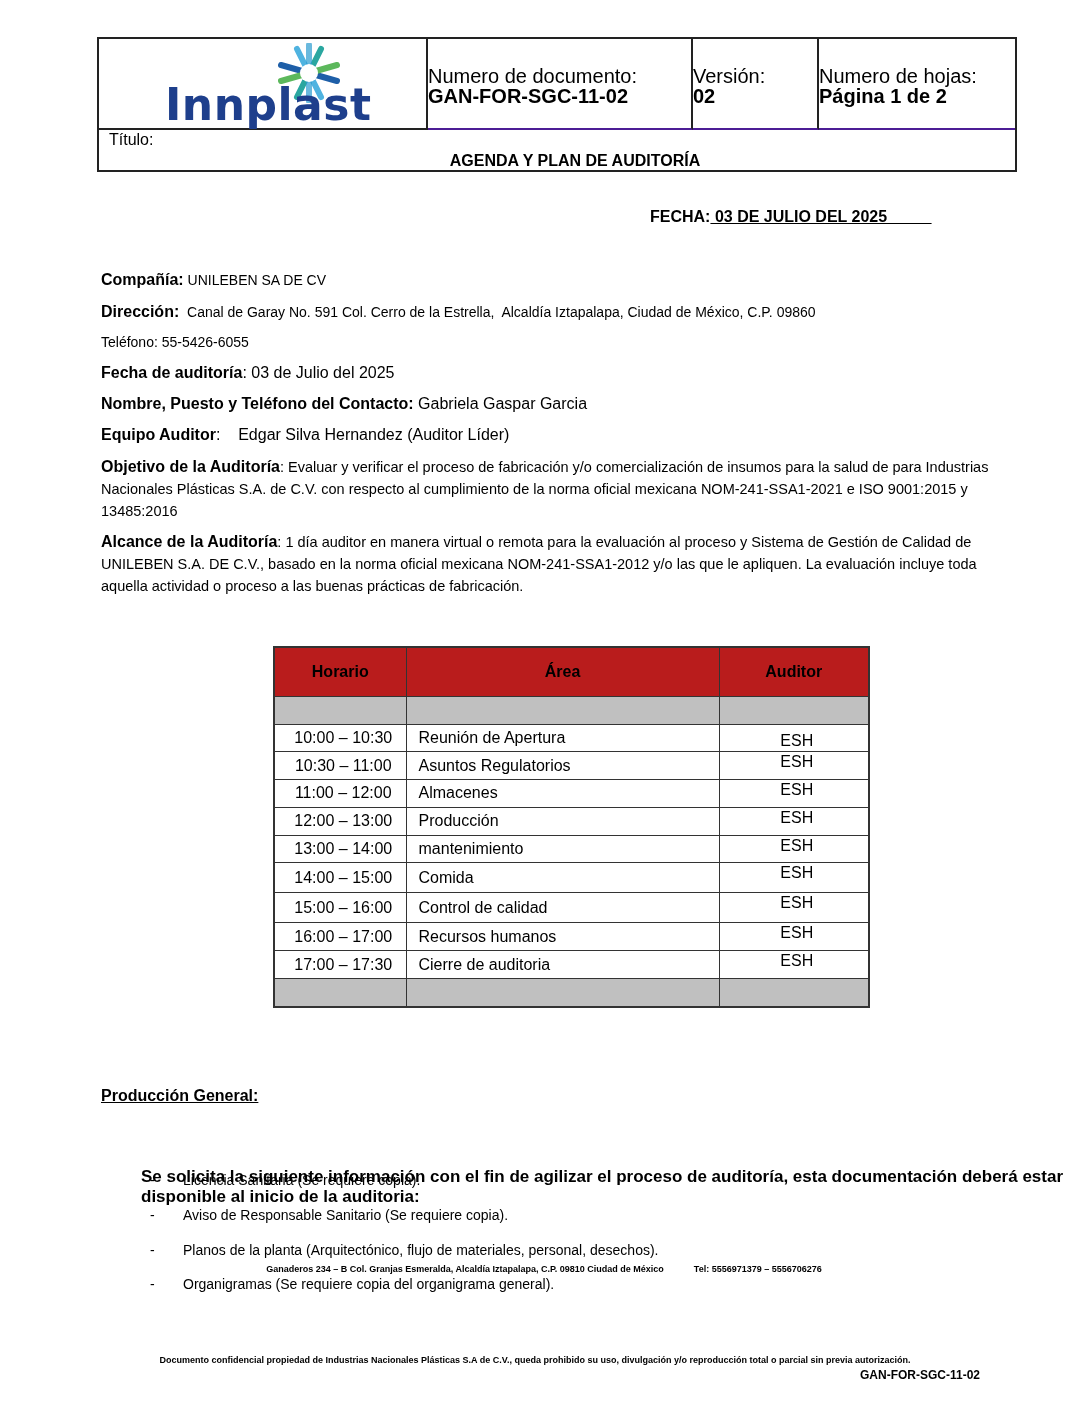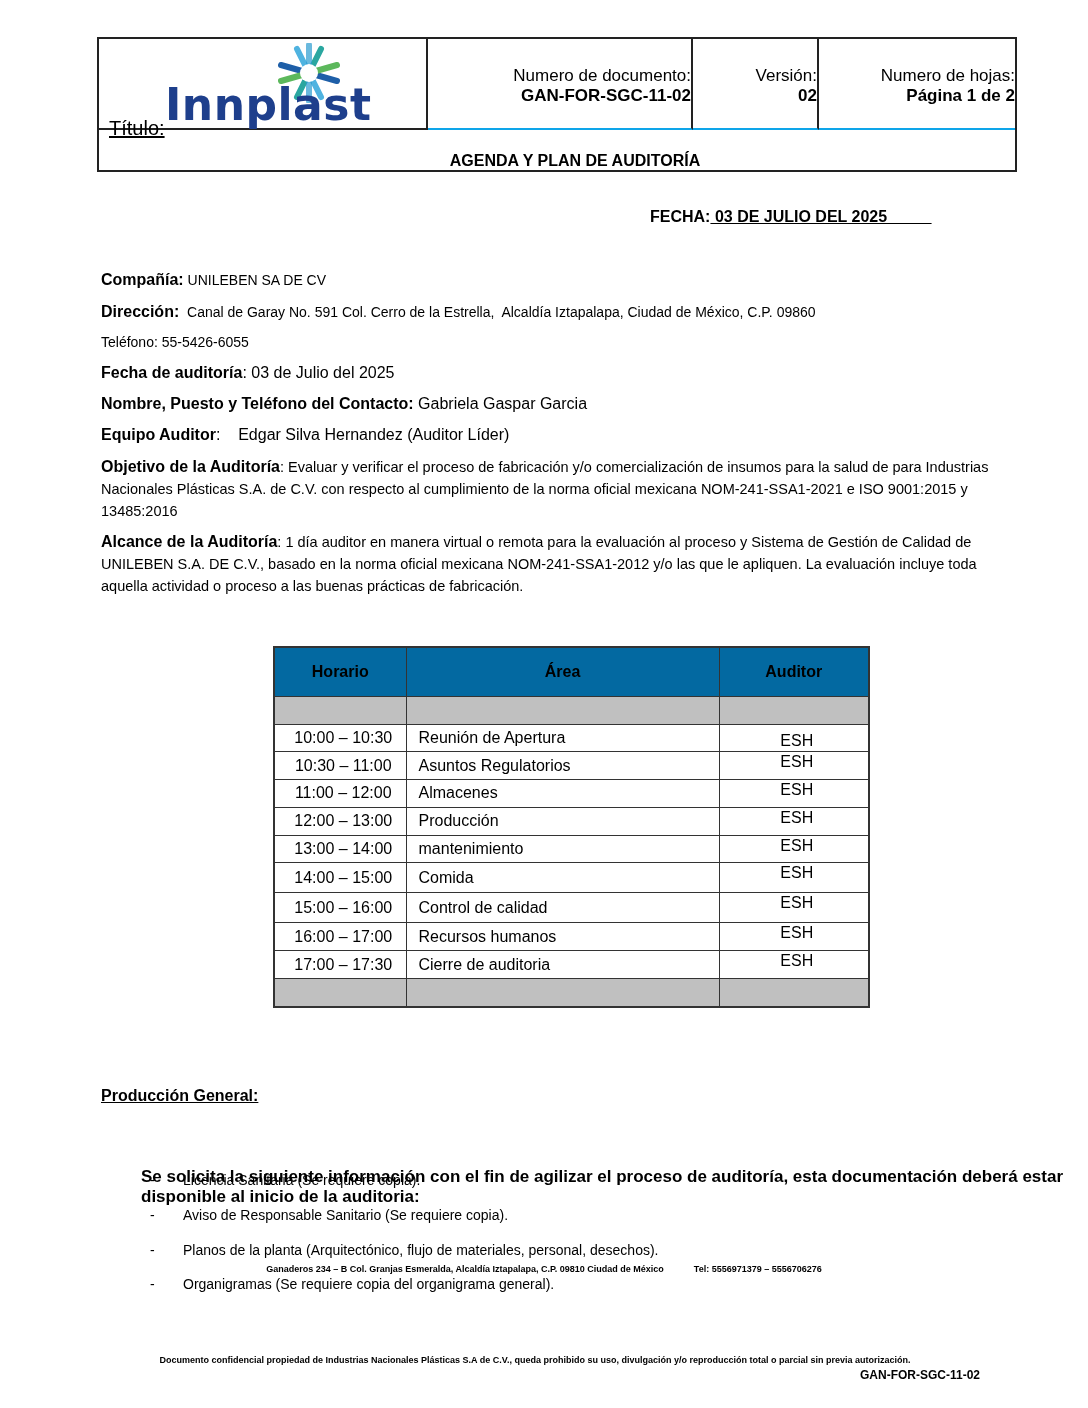--- a/index.html
+++ b/index.html
@@ -1,38 +1,38 @@
 <!DOCTYPE html>
 <html><head>
 <meta charset="utf-8">
 <style>
   html, body { margin:0; padding:0; background:#ffffff; }
   body { width:1088px; height:1408px; position:relative; overflow:hidden; font-family:"Liberation Sans", sans-serif; color:#000; }
   
   .hdr { position:absolute; left:97px; top:37px; width:920px; height:135px; border:2px solid #222; box-sizing:border-box; }
   .hdr .logo-cell { position:absolute; left:0; top:0; width:329px; height:91px; border-right:2px solid #222; border-bottom:2px solid #222; box-sizing:border-box;padding-left:44px; }
-  .hdr .cell { position:absolute; top:0; height:91px; border-bottom:2px solid #0ea5e9; box-sizing:border-box; text-align:right; font-size:17px; line-height:20px; padding-top:27px; }
+  .hdr .cell { position:absolute; top:0; height:91px; border-bottom:2px solid #4c1d95; box-sizing:border-box; text-align:left; font-size:20px; line-height:20px; padding-top:27px; }
   .hdr .cell b { display:block; }
   .c1 { left:329px; width:265px; border-right:2px solid #222; }
   .c2 { left:594px; width:126px; border-right:2px solid #222; }
   .c3 { left:720px; width:196px; }
-  .titulo-label { position:absolute; left:10px; top:78px; font-size:20px;text-decoration:underline; }
+  .titulo-label { position:absolute; left:10px; top:92px; font-size:16px; }
   .titulo-value { position:absolute; left:0; width:920px; top:113px; text-align:center; font-size:16px; font-weight:bold;padding-left:16px; }
   .logo-text { position:absolute; left:66px; top:44px; font-size:44px; font-weight:bold; color:#1e3f8c; letter-spacing:0.5px; font-family:"DejaVu Sans", sans-serif; line-height:44px; }
   .logo-mark { position:absolute; left:178px; top:4px; width:64px; height:60px; }
   .fecha { position:absolute; left:650px; top:208px; font-size:16px; font-weight:bold; }
   .fecha .u { text-decoration:underline; white-space:pre; }
   .line { position:absolute; left:101px; font-size:16px; white-space:nowrap; }
   .line .lbl { font-weight:bold; }
   .small { font-size:14px; }
   .para { position:absolute; left:101px; width:920px; font-size:14.5px; line-height:22px; }
   .para .lbl { font-weight:bold; font-size:16px; }
   table.agenda { position:absolute; left:273px; top:646px; border-collapse:collapse; border:2px solid #333; }
   table.agenda td, table.agenda th { border:1px solid #333; font-size:16px; padding:0 6px; box-sizing:border-box; }
-  table.agenda th { background:#0369a1; height:49px; font-weight:bold; text-align:center; }
+  table.agenda th { background:#b91c1c; height:49px; font-weight:bold; text-align:center; }
   table.agenda td.gray { background:#c0c0c0; height:28px; }
   table.agenda td { height:27.8px;padding-left:12px; }
   .col1 { width:132px; text-align:center; }
   .col2 { width:313px; text-align:left; }
   .col3 { width:150px; text-align:center; }
   .auditor-cell { vertical-align:top; line-height:20px; }
   .info-title { position:absolute; left:101px; top:1087px; font-size:16px; font-weight:bold; text-decoration:underline; }
   .info-intro { position:absolute; left:101px; top:1167px; width:930px; font-size:17px; font-weight:bold; line-height:20px;margin-left:40px; }
   .bullet { position:absolute; left:150px; font-size:14px; }
   .bullet .dash { display:inline-block; width:33px; }

